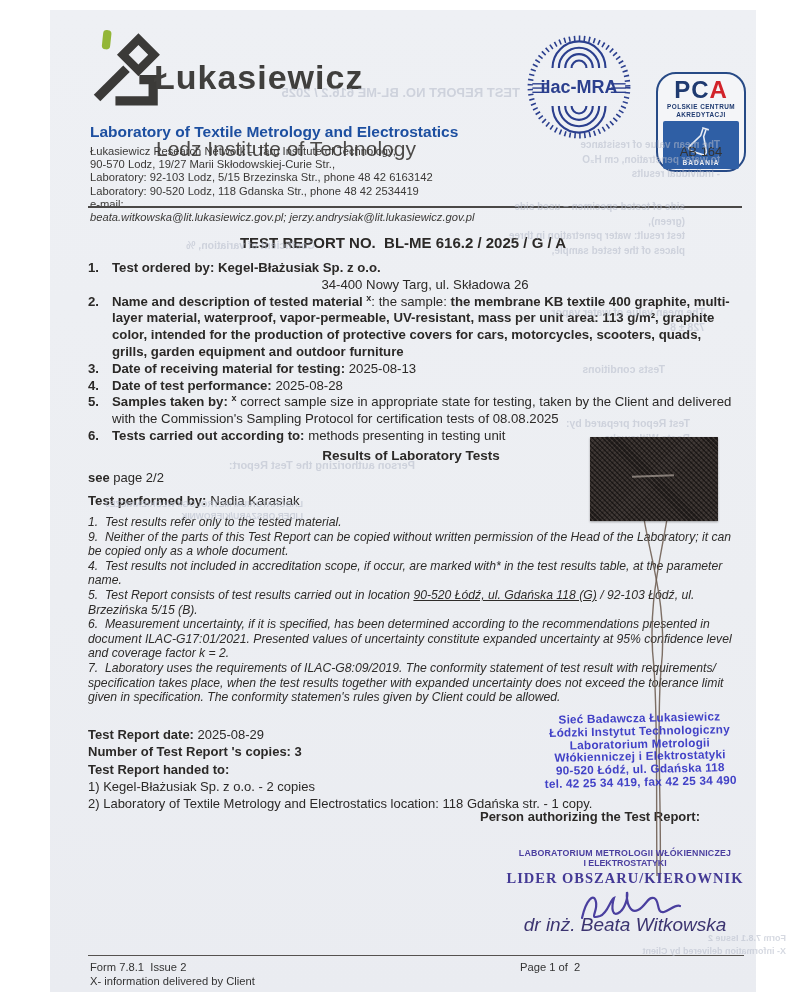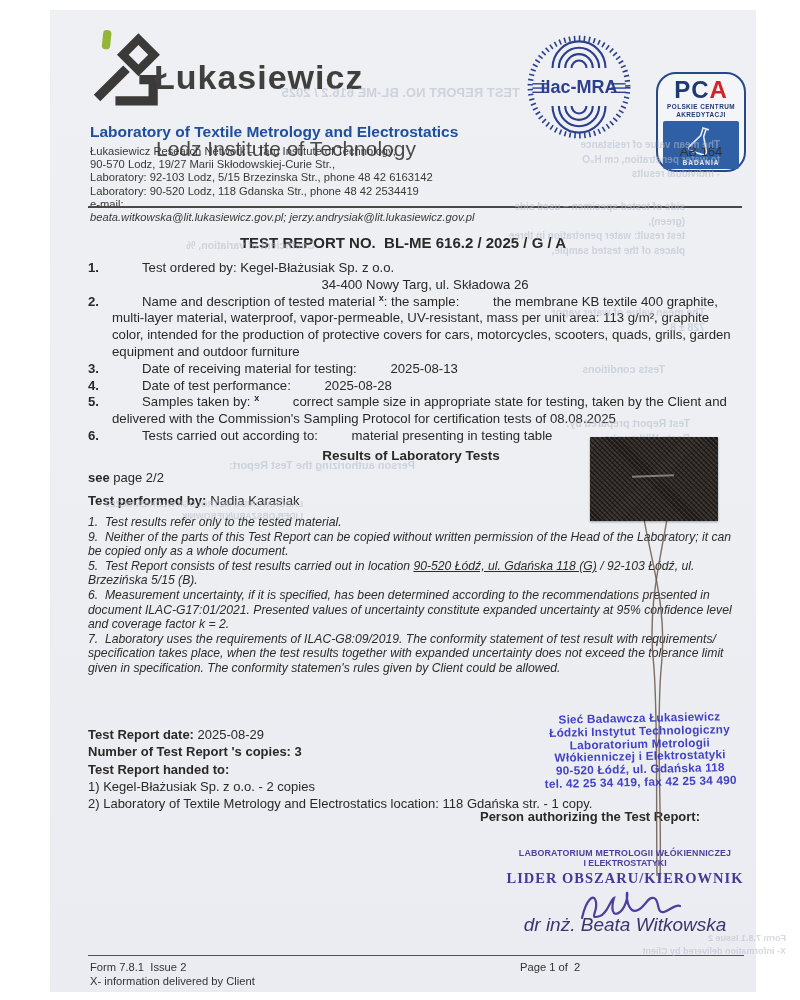--- a/index.html
+++ b/index.html
@@ -29,21 +29,21 @@
   .pca-box svg { position:absolute; left:50%; top:4px; transform:translateX(-50%); }
   .pca-badania { position:absolute; bottom:3px; width:100%; text-align:center; color:#eef2f8; font-size:6.5px; font-weight:700; letter-spacing:1px; }
   .ab164 { position:absolute; left:606px; top:134px; width:90px; text-align:center; font-size:13px; color:#333; }
   .rule-1 { position:absolute; left:38px; right:14px; top:196px; border-top:2px solid #4a4846; }
   
   .report-title { position:absolute; left:0; right:0; top:224px; text-align:center; font-size:15px; font-weight:700; color:#2b2927; white-space:pre; }
   .num-list { position:absolute; left:38px; top:250px; width:650px; font-size:13.2px; line-height:16.8px; color:#2b2927; }
   .li { display:flex; }
   .li .num { width:24px; font-weight:700; flex:0 0 24px; }
   .li .body { flex:1; }
-  .li b { font-weight:400;margin-left:30px; }
+  .li b { font-weight:700; }
   .li sup { font-size:9px; font-weight:700; vertical-align:super; line-height:0; }
   .li .line2 { display:block; font-weight:400;text-align:center; }
   
   .results-heading { position:absolute; left:0; right:0; top:438px; text-align:center; font-size:13.5px; font-weight:700; color:#2b2927;padding-left:16px; }
   .see-line { position:absolute; left:38px; top:460px; font-size:13px; color:#2b2927; }
   .performed-line { position:absolute; left:38px; top:483px; font-size:13.2px; color:#2b2927; }
   .notes { position:absolute; left:38px; top:505px; width:652px; font-size:12.2px; line-height:14.6px; font-style:italic; color:#2e2c2a; }
   .note { white-space:pre-wrap; }
   .note .u { text-decoration:underline; }
   
@@ -180,31 +180,32 @@
     <div class="li">
       <span class="num">4.</span>
       <span class="body"><b>Date of test performance:</b><sup></sup><span></span><b></b><span> 2025-08-28</span></span>
     </div>
     <div class="li">
       <span class="num">5.</span>
       <span class="body"><b>Samples taken by:</b> <sup>x</sup><span></span><b></b><span> correct sample size in appropriate state for testing, taken by the Client and delivered with the Commission's Sampling Protocol for certification tests of 08.08.2025</span></span>
     </div>
     <div class="li">
       <span class="num">6.</span>
-      <span class="body"><b>Tests carried out according to:</b><sup></sup><span></span><b></b><span> material presenting in testing table</span></span>
+      <span class="body"><b>Tests carried out according to:</b><sup></sup><span></span><b></b><span> methods presenting in testing unit</span></span>
     </div>
   </div>
 
   <div class="results-heading">Results of Laboratory Tests</div>
   <div class="see-line"><b>see</b><span> page  2/2</span></div>
   <div class="performed-line"><b>Test performed by:</b><span> Nadia Karasiak</span></div>
 
   <div class="notes">
     <div class="note"><span>1.  Test results refer only to the tested material.</span></div>
     <div class="note"><span>9.  Neither of the parts of this Test Report can be copied without written permission of the Head of the Laboratory; it can be copied only as a whole document.</span></div>
+    <div class="note"><span>4.  Test results not included in accreditation scope, if occur, are marked with* in the test results table, at the parameter name.</span></div>
     <div class="note"><span>5.  Test Report consists of test results carried out in location </span><span class="u">90-520 Łódź, ul. Gdańska 118 (G)</span><span> / 92-103 Łódź, ul. Brzezińska 5/15 (B).</span></div>
     <div class="note"><span>6.  Measurement uncertainty, if it is specified, has been determined according to the recommendations presented in document ILAC-G17:01/2021. Presented values of uncertainty constitute expanded uncertainty at 95% confidence level  and coverage factor k = 2.</span></div>
     <div class="note"><span>7.  Laboratory uses the requirements of ILAC-G8:09/2019. The conformity statement of test result with requirements/ specification takes place, when the test results together with expanded uncertainty does not exceed the tolerance limit given in specification. The conformity statemen's rules given by Client could be allowed.</span></div>
   </div>
 
   <svg class="threads" width="706" height="982" viewBox="0 0 706 982" aria-hidden="true">
     <path d="M594,509 C602,555 618,600 611,660 C606,720 612,800 610,870" fill="none" stroke="#6a584c" stroke-width="1.4" opacity=".85"></path>
     <path d="M617,509 C610,552 597,598 604,658 C608,715 606,800 607,866" fill="none" stroke="#6a584c" stroke-width="1.4" opacity=".85"></path>
   </svg>
   <div class="swatch">

